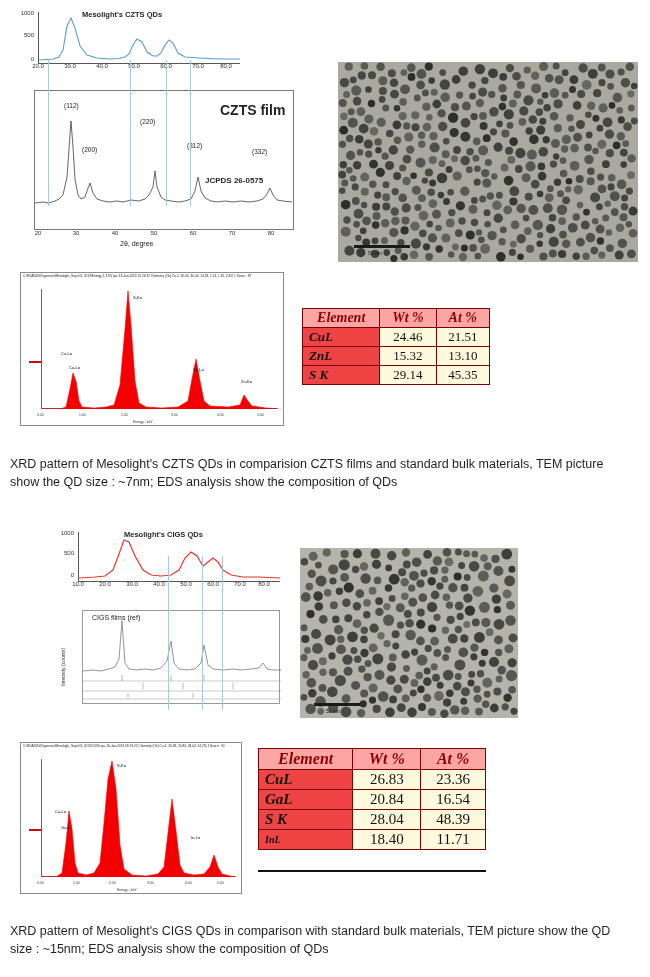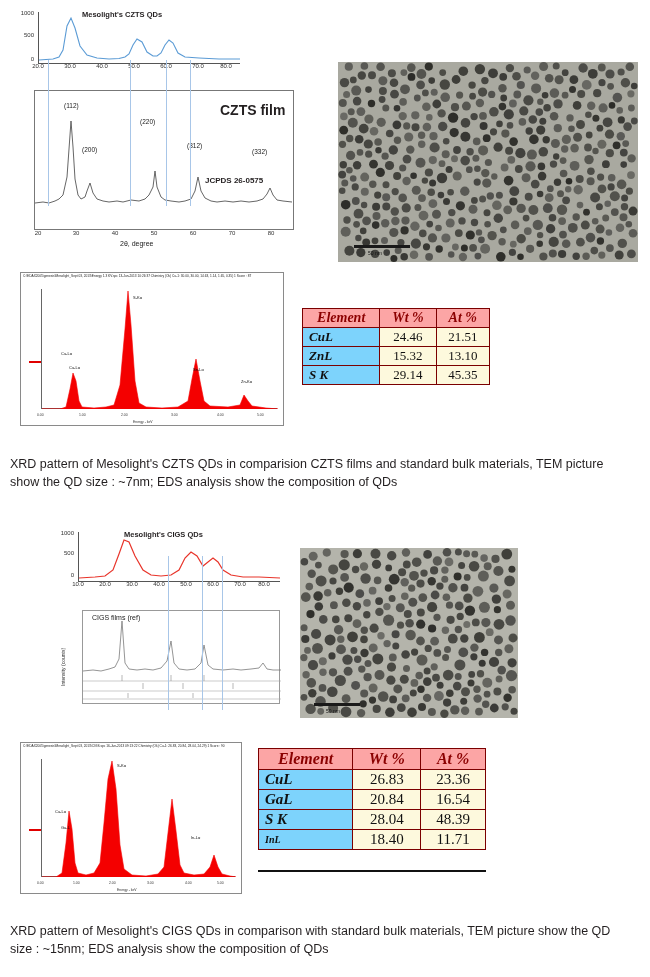--- a/index.html
+++ b/index.html
@@ -103,21 +103,21 @@
     font-style: italic;
     font-weight: bold;
     text-align: center;
     font-size: 14px;
   }
   .etable td.el {
     font-weight: bold;
     font-style: italic;
     color: #111;
     text-align: left;
-    background: #7dd3fc;
+    background: #ef4444;
   }
   .etable td.num {
     text-align: center;
     background: #fdf9dd;
     color: #111;
   }
   .etable-wrap { position: absolute; }
   .etable-wrap .rule {
     position: absolute; left: 0; right: 0; height: 2px; background: #111;
   }

